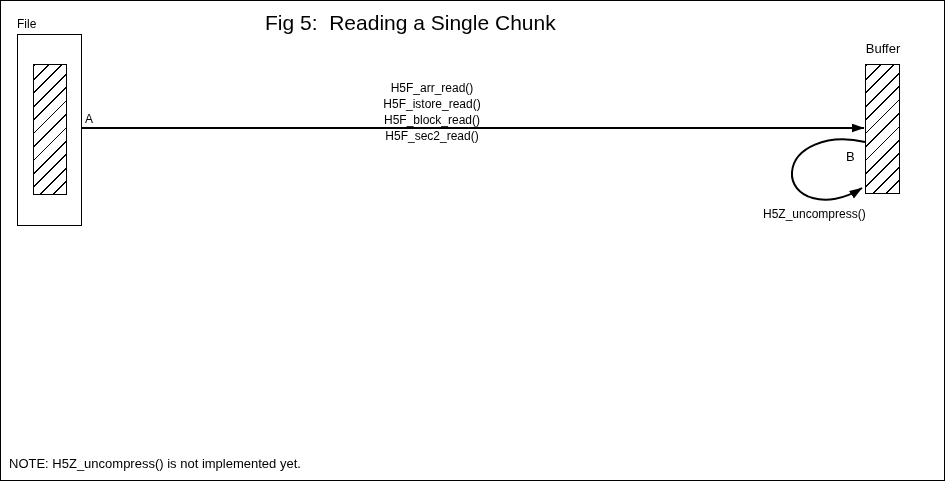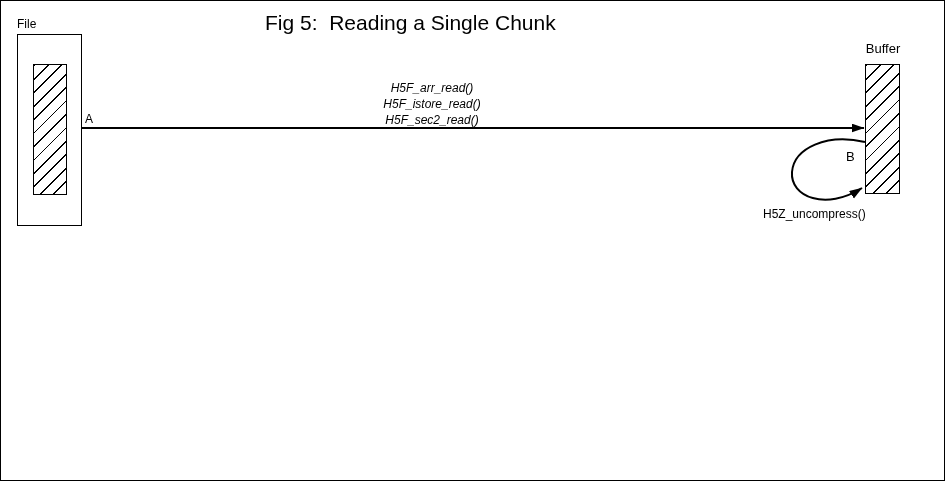--- a/index.html
+++ b/index.html
@@ -46,21 +46,20 @@
   .buffer-hatch {
     left: 864px; top: 63px; width: 35px; height: 130px;
   }
   .label-a { left: 84px; top: 111px; font-size: 12px; }
   .label-b { left: 845px; top: 148px; font-size: 13px; }
   .call-stack {
     left: 311px; top: 79px; width: 240px;
     text-align: center;
     font-size: 12px;
     line-height: 16px;
-    font-style: italic;
   }
   .uncompress-caption { left: 762px; top: 206px; font-size: 12px; }
   .figure-note { left: 8px; top: 455px; font-size: 13px; }
   .arrow-layer {
     position: absolute;
     left: 0; top: 0; width: 945px; height: 481px;
     pointer-events: none;
   }
 </style>
 </head>
@@ -87,19 +86,21 @@
     <line x1="81" y1="127" x2="863" y2="127" stroke="#000000" stroke-width="2" marker-end="url(#arrowhead)"></line>
     <path d="M 864,141 C 826,132 793,147 791,171 C 789,196 825,210 861,187" fill="none" stroke="#000000" stroke-width="2" marker-end="url(#arrowhead)"></path>
   </svg>
 
   <div class="abs label-a">A</div>
   <div class="abs label-b">B</div>
 
   <div class="abs call-stack">
     <div>H5F_arr_read()</div>
     <div>H5F_istore_read()</div>
+    <div>H5F_block_read()</div>
     <div>H5F_sec2_read()</div>
   </div>
 
   <div class="abs uncompress-caption">H5Z_uncompress()</div>
 
+  <div class="abs figure-note">NOTE: H5Z_uncompress() is not implemented yet.</div>
 
 </div>
 
 </body></html>

